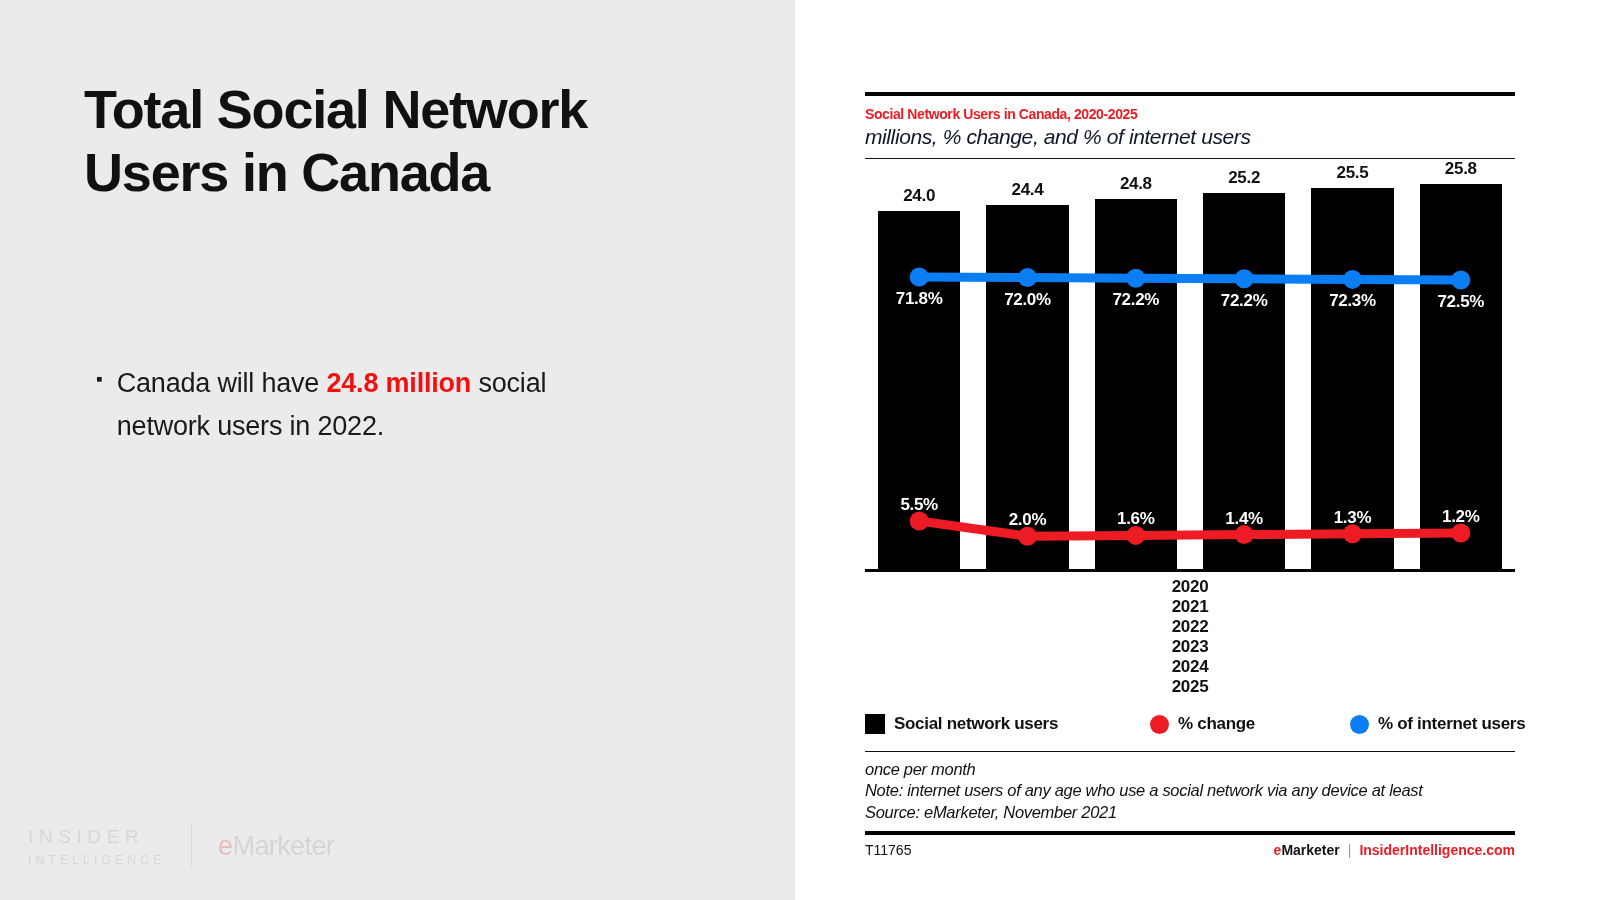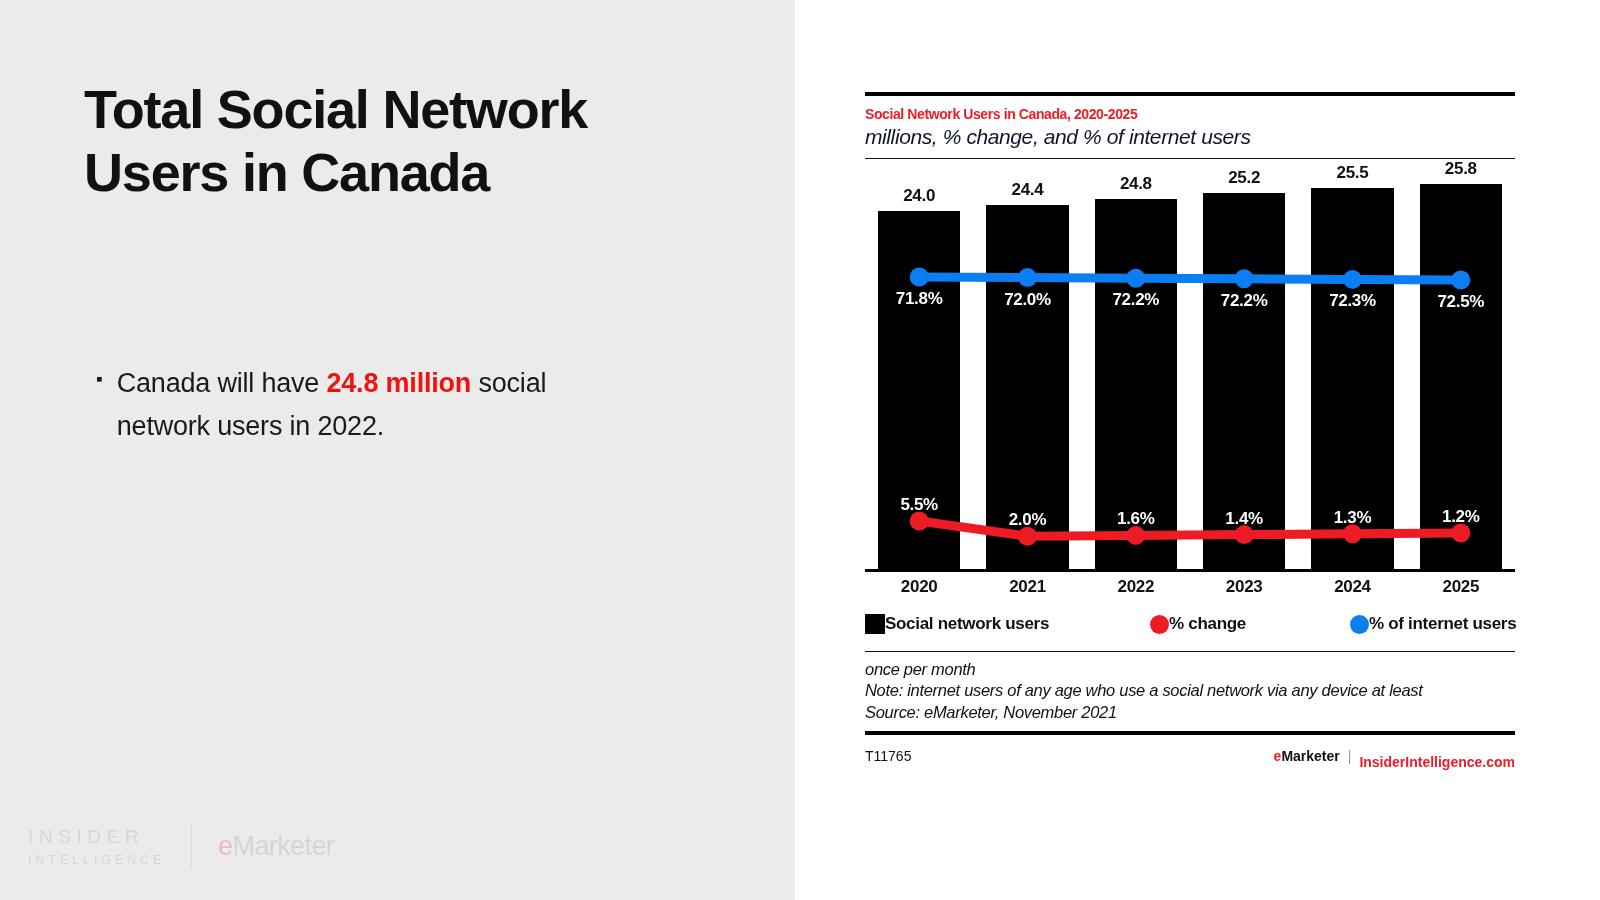--- a/index.html
+++ b/index.html
@@ -79,28 +79,28 @@
     background:#000000;
   }
   .pct-internet, .pct-change {
     position:absolute; left:0; right:0; text-align:center;
     font-size:17px; font-weight:bold; color:#ffffff; letter-spacing:-0.3px;
     z-index:4;
   }
   .lines-svg { position:absolute; inset:0; z-index:3; overflow:visible; }
 
   .axis-line { height:3px; background:#000000; }
-  .axis-labels { display:flex; margin-top:5px; }
+  .axis-labels { display:flex; margin-top:5px;flex-direction:column; }
   .axis-labels .tick {
     flex:1 1 0; text-align:center;
     font-size:17px; font-weight:bold; color:#111111; letter-spacing:-0.3px;
   }
 
   .legend { display:flex; margin-top:17px; align-items:center; }
-  .legend-item { display:flex; align-items:center; gap:0; }
+  .legend-item { display:flex; align-items:center; gap:9px; }
   .legend-item.i0 { flex:0 0 285px; }
   .legend-item.i1 { flex:0 0 200px; }
   .legend-item.i2 { flex:1 1 auto; }
   .swatch-square { width:20px; height:20px; background:#000000; flex:0 0 auto; }
   .swatch-dot { width:19px; height:19px; border-radius:50%; flex:0 0 auto; }
   .legend-label {
     font-size:17px; font-weight:bold; color:#111111; letter-spacing:-0.3px; white-space:nowrap;
   }
 
   .rule-note { height:1px; background:#111111; margin-top:17px; }
@@ -112,21 +112,21 @@
   .rule-bottom { height:4px; background:#000000; margin-top:8px; }
   .footer-row {
     display:flex; justify-content:space-between; align-items:center;
     margin-top:7px;
   }
   .footer-id { font-size:14px; font-weight:normal; color:#111111; letter-spacing:0px; }
   .footer-brand { display:flex; align-items:center; gap:8px; font-size:14px; font-weight:bold; }
   .fb-emarketer { color:#111111; }
   .fb-emarketer .e { color:#ed1c24; }
   .fb-sep { color:#9a9a9a; font-weight:400; }
-  .fb-site { color:#ed1c24;margin-top:12px; }
+  .fb-site { color:#ed1c24; }
 </style>
 </head>
 <body>
 
 <div class="slide">
 
   <div class="left-panel">
 
     <div class="headline">Total Social Network Users in Canada</div>
 

